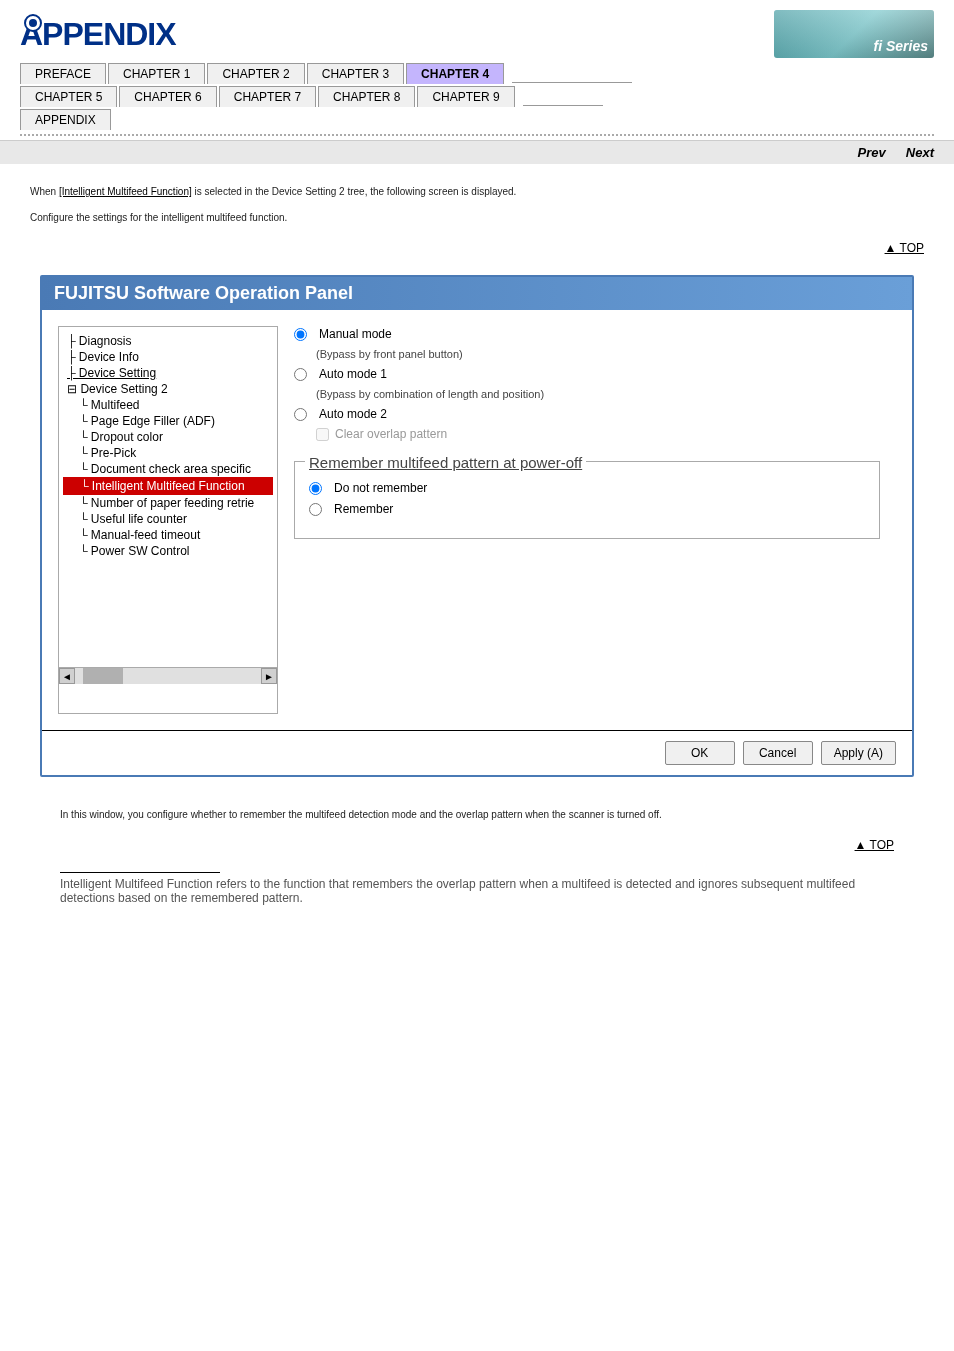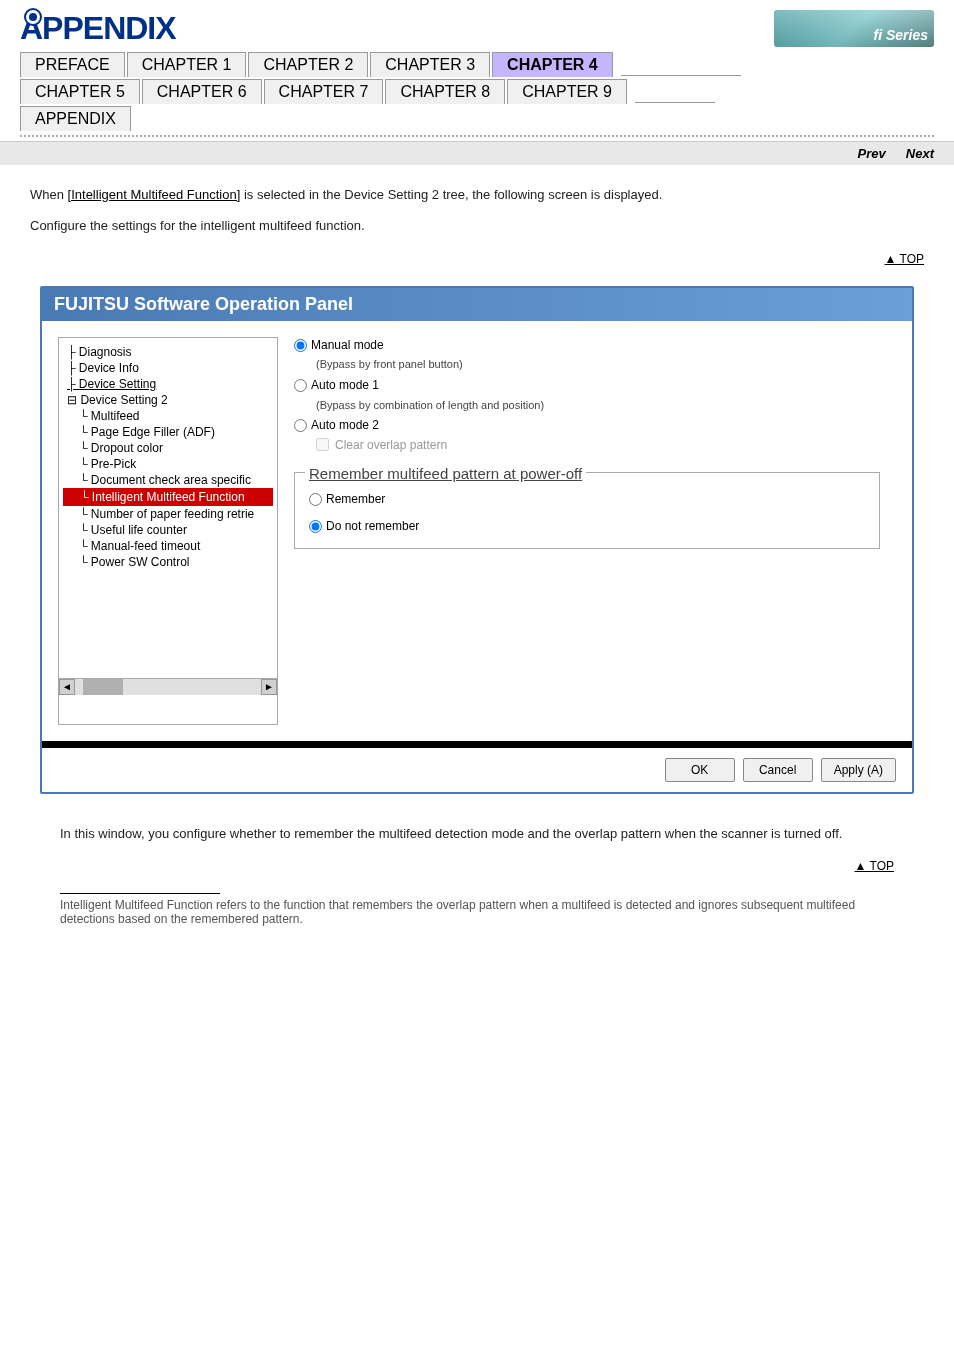--- a/index.html
+++ b/index.html
@@ -22,21 +22,21 @@
     }
     .logo {
       display: flex;
       align-items: center;
       gap: 4px;
     }
 
     .fi-series-logo {
       background: linear-gradient(135deg, #4a9fa5, #7bc8cc, #5b8a8a);
       width: 160px;
-      height: 37px;
+      height: 48px;
       border-radius: 3px;
       display: flex;
       align-items: flex-end;
       justify-content: flex-end;
       padding: 4px 6px;
       position: relative;
       overflow: hidden;
     }
     .fi-series-logo::before {
       content: '';
@@ -60,21 +60,21 @@
     .nav-row {
       display: flex;
       align-items: center;
       gap: 0;
       border-bottom: none;
     }
     .nav-item {
       padding: 3px 14px;
       border: 1px solid #999;
       border-bottom: none;
-      font-size: 16px;
+      font-size: 12px;
       cursor: pointer;
       background: #f0f0f0;
       color: #000;
       white-space: nowrap;
       margin-right: 2px;
       margin-bottom: 0;
       text-align: center;
     }
     .nav-item.active { background: #c4b5fd; font-weight: bold; }
 
@@ -121,21 +121,21 @@
       border: none;
     }
 
     
     .main-content {
       padding: 20px 30px;
     }
 
     
     .text-block {
-      font-size: 13px;
+      font-size: 10px;
       line-height: 1.6;
       color: #222;
       margin-bottom: 14px;
     }
     .underline-link {
       text-decoration: underline;
       color: #000;
     }
 
     
@@ -210,21 +210,21 @@
       padding: 0 16px;
       font-size: 12px;
     }
     .radio-group {
       margin-bottom: 8px;
     }
     .radio-item {
       display: flex;
       align-items: flex-start;
       margin-bottom: 4px;
-      gap: 4px;
+      gap: 12px;
     }
     .radio-item input[type="radio"] {
       margin-top: 2px;
       flex-shrink: 0;
     }
     .radio-label { line-height: 1.4; }
     .radio-sub {
       padding-left: 22px;
       color: #444;
       font-size: 11px;
@@ -261,21 +261,21 @@
     .group-box-content {
       margin-top: 8px;
     }
 
     
     .dialog-footer {
       display: flex;
       justify-content: flex-end;
       padding: 10px 16px;
       gap: 8px;
-      border-top: 7px solid #000000;
+      border-top: 1px solid #000000;
     }
     .dialog-btn {
       min-width: 70px;
       padding: 4px 12px;
       font-size: 12px;
       border: 1px solid #888;
       background: #f0f0f0;
       cursor: pointer;
       border-radius: 2px;
     }
@@ -402,28 +402,28 @@
 
           <div class="checkbox-item">
             <input type="checkbox" disabled="" style="">
             <span>Clear overlap pattern</span>
           </div>
         </div>
 
         <div class="group-box">
           <span class="group-box-title">Remember multifeed pattern at power-off</span>
           <div class="group-box-content">
+            <div class="radio-item">
+              <input type="radio" name="remember" checked="" style="">
+              <span class="radio-label">Do not remember</span>
+            </div>
             <div class="radio-item" style="margin-bottom:10px;">
               <input type="radio" name="remember" style="">
               <span class="radio-label">Remember</span>
             </div>
-            <div class="radio-item">
-              <input type="radio" name="remember" checked="" style="">
-              <span class="radio-label">Do not remember</span>
-            </div>
           </div>
         </div>
       </div>
     </div>
 
     <div class="dialog-footer">
       <button class="dialog-btn">OK</button>
       <button class="dialog-btn">Cancel</button>
       <button class="dialog-btn">Apply (A)</button>
     </div>

